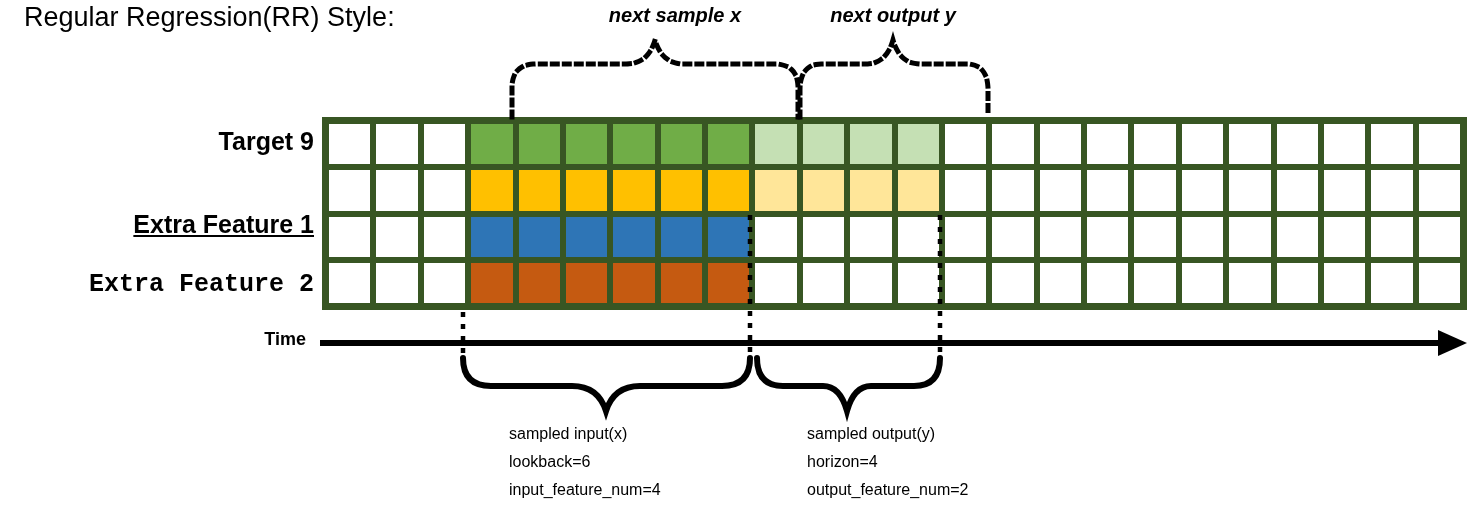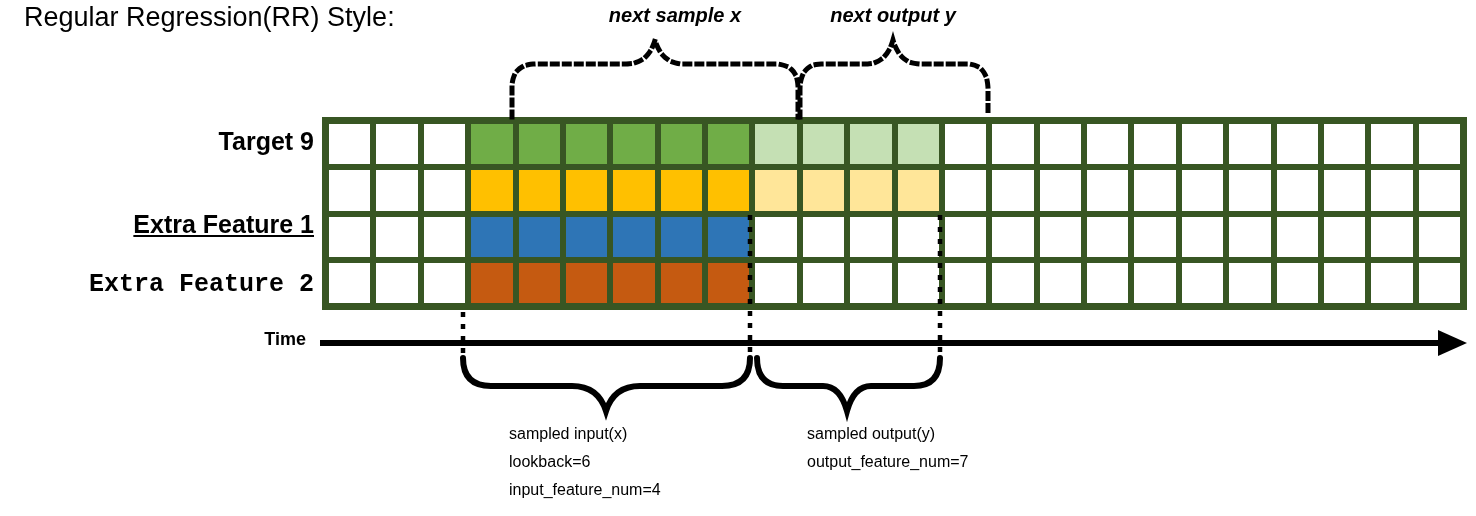--- a/index.html
+++ b/index.html
@@ -148,21 +148,22 @@
 
   <div class="time-label">Time</div>
 
   <div class="note-block" style="left:509px;">
     <div>sampled input(x)</div>
     <div>lookback=6</div>
     <div>input_feature_num=4</div>
   </div>
   <div class="note-block" style="left:795px;margin-left:12px;">
     <div>sampled output(y)</div>
-    <div>output_feature_num=7</div>
+    <div>horizon=4</div>
+    <div>output_feature_num=2</div>
   </div>
 
   <svg class="overlay" width="1476" height="516" viewBox="0 0 1476 516">
 
     <path d="M 512 117 L 512 88 Q 512 64 536 64 L 626 64 Q 648 64 655 40 Q 662 64 684 64 L 774 64 Q 798 64 798 88 L 798 117" fill="none" stroke="#000" stroke-width="5" stroke-dasharray="5 7" stroke-linecap="square"></path>
 
     <path d="M 800 117 L 800 90 Q 800 64 822 64 L 866 64 Q 886 64 893 40 Q 900 64 920 64 L 966 64 Q 988 64 988 90 L 988 117" fill="none" stroke="#000" stroke-width="5" stroke-dasharray="5 7" stroke-linecap="square"></path>
 
     <path d="M 463 312 L 463 358" fill="none" stroke="#000" stroke-width="4.5" stroke-dasharray="5 7"></path>
     <path d="M 750 215 L 750 371" fill="none" stroke="#000" stroke-width="4.5" stroke-dasharray="5 7"></path>

